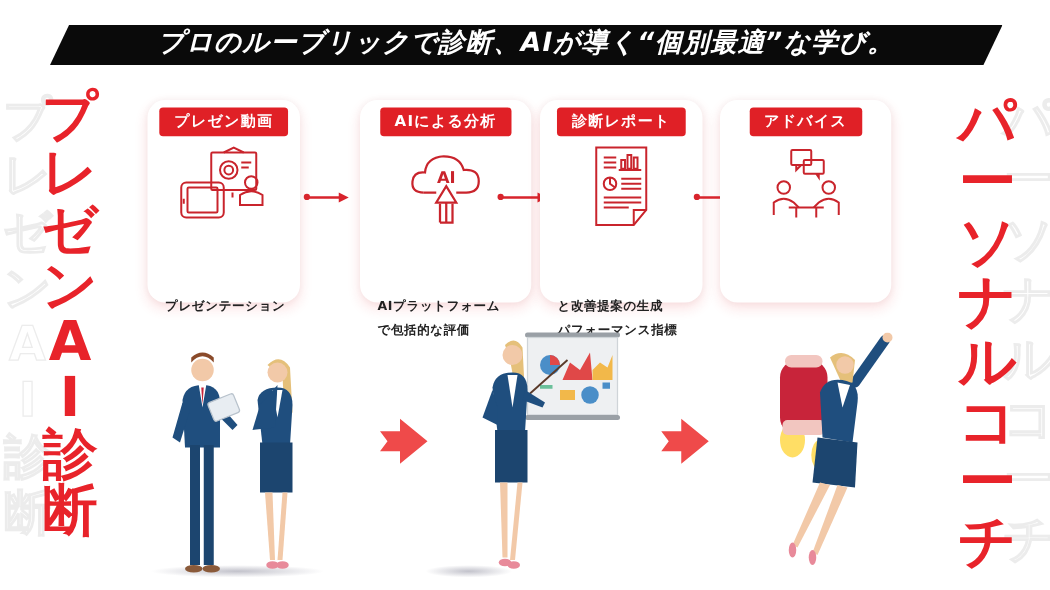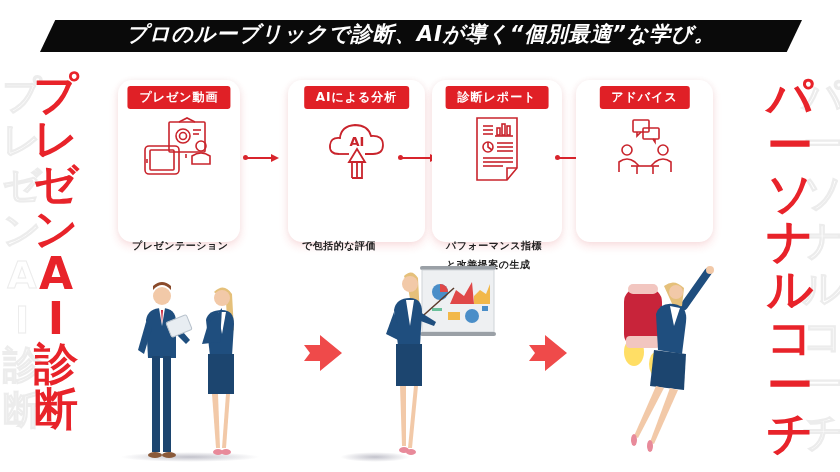--- a/index.html
+++ b/index.html
@@ -151,20 +151,21 @@
   <div class="card-label">AIによる分析</div>
   <svg class="card-icon" viewBox="0 0 76 66" fill="none" stroke="#c9242c" stroke-width="1.8">
     <path d="M20 38 Q10 38 11 29 Q12 21 21 22 Q22 10 36 9 Q49 9 52 20 Q64 19 64 29 Q64 38 54 38 L46 38"></path>
     <path d="M30 38 L20 38"></path>
     <path d="M38 62 L38 46 L30 46 L38 33 L46 46 L38 46"></path>
     <path d="M33 62 L43 62 L43 47"></path>
     <path d="M33 62 L33 47"></path>
     <text x="38" y="30" text-anchor="middle" font-family="DejaVu Sans, sans-serif" font-size="13" font-weight="bold" fill="#c9242c" stroke="none">AI</text>
   </svg>
   <div class="card-desc">
+    <div>AIプラットフォーム</div>
     <div>で包括的な評価</div>
   </div>
 </div>
 
 <div class="flow-arrow" style="left:398px; width:40px;">
   <div class="dot"></div>
     <div class="line"></div>
     <div class="head"></div>
 </div>
 
@@ -183,22 +184,22 @@
     <circle cx="29" cy="31" r="5"></circle>
       <path d="M29 26 L29 31 L33 34"></path>
     <line x1="38" y1="27" x2="54" y2="27"></line>
       <line x1="38" y1="31" x2="54" y2="31"></line>
       <line x1="38" y1="35" x2="54" y2="35"></line>
     <line x1="24" y1="42" x2="54" y2="42"></line>
       <line x1="24" y1="46" x2="54" y2="46"></line>
       <line x1="24" y1="50" x2="44" y2="50"></line>
   </svg>
   <div class="card-desc">
+    <div>と改善提案の生成</div>
     <div>パフォーマンス指標</div>
-    <div>と改善提案の生成</div>
   </div>
 </div>
 
 <div class="flow-arrow" style="left:555px; width:40px;">
   <div class="dot"></div>
     <div class="line"></div>
     <div class="head"></div>
 </div>
 
 <div class="card" style="left:576px; width:137px;">

